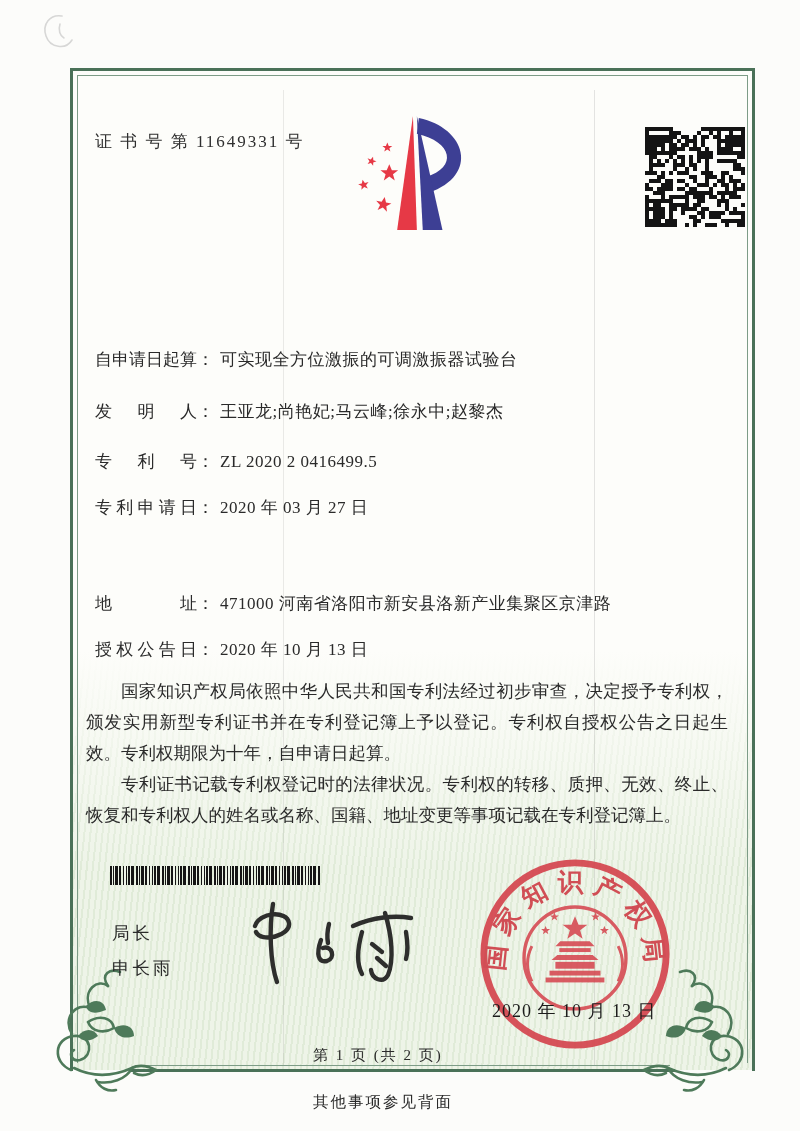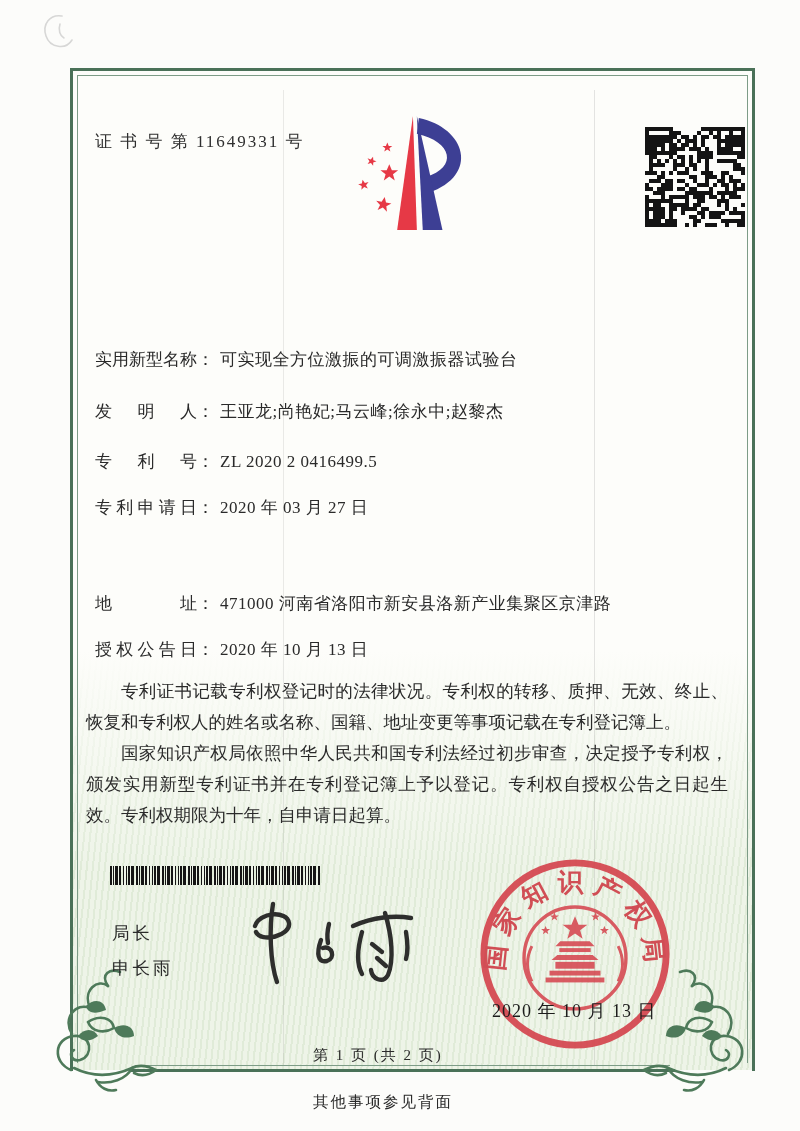--- a/index.html
+++ b/index.html
@@ -487,41 +487,41 @@
       <i style="grid-row:25;grid-column:16;background:#141414"></i>
       <i style="grid-row:25;grid-column:17;background:#141414"></i>
       <i style="grid-row:25;grid-column:18;background:#141414"></i>
       <i style="grid-row:25;grid-column:21;background:#141414"></i>
       <i style="grid-row:25;grid-column:24;background:#141414"></i>
       <i style="grid-row:25;grid-column:25;background:#141414"></i>
     </div>
 
 
   <div class="frow" style="top:348px;">
-    <span class="flabel">实用新型名称</span><span class="fcolon">：</span><span class="fval">可实现全方位激振的可调激振器试验台</span>
+    <span class="flabel">自申请日起算</span><span class="fcolon">：</span><span class="fval">可实现全方位激振的可调激振器试验台</span>
   </div>
   <div class="frow" style="top:400px;">
     <span class="flabel">发明人</span><span class="fcolon">：</span><span class="fval">王亚龙;尚艳妃;马云峰;徐永中;赵黎杰</span>
   </div>
   <div class="frow" style="top:450px;">
     <span class="flabel">专利号</span><span class="fcolon">：</span><span class="fval">ZL 2020 2 0416499.5</span>
   </div>
   <div class="frow" style="top:496px;">
     <span class="flabel">专利申请日</span><span class="fcolon">：</span><span class="fval">2020 年 03 月 27 日</span>
   </div>
   <div class="frow" style="top:592px;">
     <span class="flabel">地址</span><span class="fcolon">：</span><span class="fval">471000 河南省洛阳市新安县洛新产业集聚区京津路</span>
   </div>
   <div class="frow" style="top:638px;width:630px;">
     <span class="flabel">授权公告日</span><span class="fcolon">：</span><span class="fval">2020 年 10 月 13 日</span>
   </div>
 
   <div class="paras">
+    <p>国家知识产权局依照中华人民共和国专利法经过初步审查，决定授予专利权，颁发实用新型专利证书并在专利登记簿上予以登记。专利权自授权公告之日起生效。专利权期限为十年，自申请日起算。</p>
     <p>专利证书记载专利权登记时的法律状况。专利权的转移、质押、无效、终止、恢复和专利权人的姓名或名称、国籍、地址变更等事项记载在专利登记簿上。</p>
-    <p>国家知识产权局依照中华人民共和国专利法经过初步审查，决定授予专利权，颁发实用新型专利证书并在专利登记簿上予以登记。专利权自授权公告之日起生效。专利权期限为十年，自申请日起算。</p>
   </div>
 
   <div class="barcode"><i style="width:2px;margin-right:1px"></i><i style="width:1px;margin-right:1px"></i><i style="width:3px;margin-right:1px"></i><i style="width:2px;margin-right:2px"></i><i style="width:1px;margin-right:2px"></i><i style="width:1px;margin-right:1px"></i><i style="width:2px;margin-right:1px"></i><i style="width:3px;margin-right:2px"></i><i style="width:2px;margin-right:1px"></i><i style="width:1px;margin-right:1px"></i><i style="width:3px;margin-right:1px"></i><i style="width:2px;margin-right:2px"></i><i style="width:1px;margin-right:2px"></i><i style="width:1px;margin-right:1px"></i><i style="width:2px;margin-right:1px"></i><i style="width:3px;margin-right:2px"></i><i style="width:2px;margin-right:1px"></i><i style="width:1px;margin-right:1px"></i><i style="width:3px;margin-right:1px"></i><i style="width:2px;margin-right:2px"></i><i style="width:1px;margin-right:2px"></i><i style="width:1px;margin-right:1px"></i><i style="width:2px;margin-right:1px"></i><i style="width:3px;margin-right:2px"></i><i style="width:2px;margin-right:1px"></i><i style="width:1px;margin-right:1px"></i><i style="width:3px;margin-right:1px"></i><i style="width:2px;margin-right:2px"></i><i style="width:1px;margin-right:2px"></i><i style="width:1px;margin-right:1px"></i><i style="width:2px;margin-right:1px"></i><i style="width:3px;margin-right:2px"></i><i style="width:2px;margin-right:1px"></i><i style="width:1px;margin-right:1px"></i><i style="width:3px;margin-right:1px"></i><i style="width:2px;margin-right:2px"></i><i style="width:1px;margin-right:2px"></i><i style="width:1px;margin-right:1px"></i><i style="width:2px;margin-right:1px"></i><i style="width:3px;margin-right:2px"></i><i style="width:2px;margin-right:1px"></i><i style="width:1px;margin-right:1px"></i><i style="width:3px;margin-right:1px"></i><i style="width:2px;margin-right:2px"></i><i style="width:1px;margin-right:2px"></i><i style="width:1px;margin-right:1px"></i><i style="width:2px;margin-right:1px"></i><i style="width:3px;margin-right:2px"></i><i style="width:2px;margin-right:1px"></i><i style="width:1px;margin-right:1px"></i><i style="width:3px;margin-right:1px"></i><i style="width:2px;margin-right:2px"></i><i style="width:1px;margin-right:2px"></i><i style="width:1px;margin-right:1px"></i><i style="width:2px;margin-right:1px"></i><i style="width:3px;margin-right:2px"></i><i style="width:2px;margin-right:1px"></i><i style="width:1px;margin-right:1px"></i><i style="width:3px;margin-right:1px"></i><i style="width:2px;margin-right:2px"></i><i style="width:1px;margin-right:2px"></i><i style="width:1px;margin-right:1px"></i><i style="width:2px;margin-right:1px"></i><i style="width:3px;margin-right:2px"></i><i style="width:2px;margin-right:1px"></i></div>
 
   <div class="signer-title">局长</div>
   <div class="signer-name">申长雨</div>
 
   <svg class="signature" viewBox="0 0 215 112">
     <g fill="none" stroke="#1e1e1e" stroke-width="4.4" stroke-linecap="round" opacity="0.92">
       <path d="M48,16 C44,40 45,74 52,94"></path>

